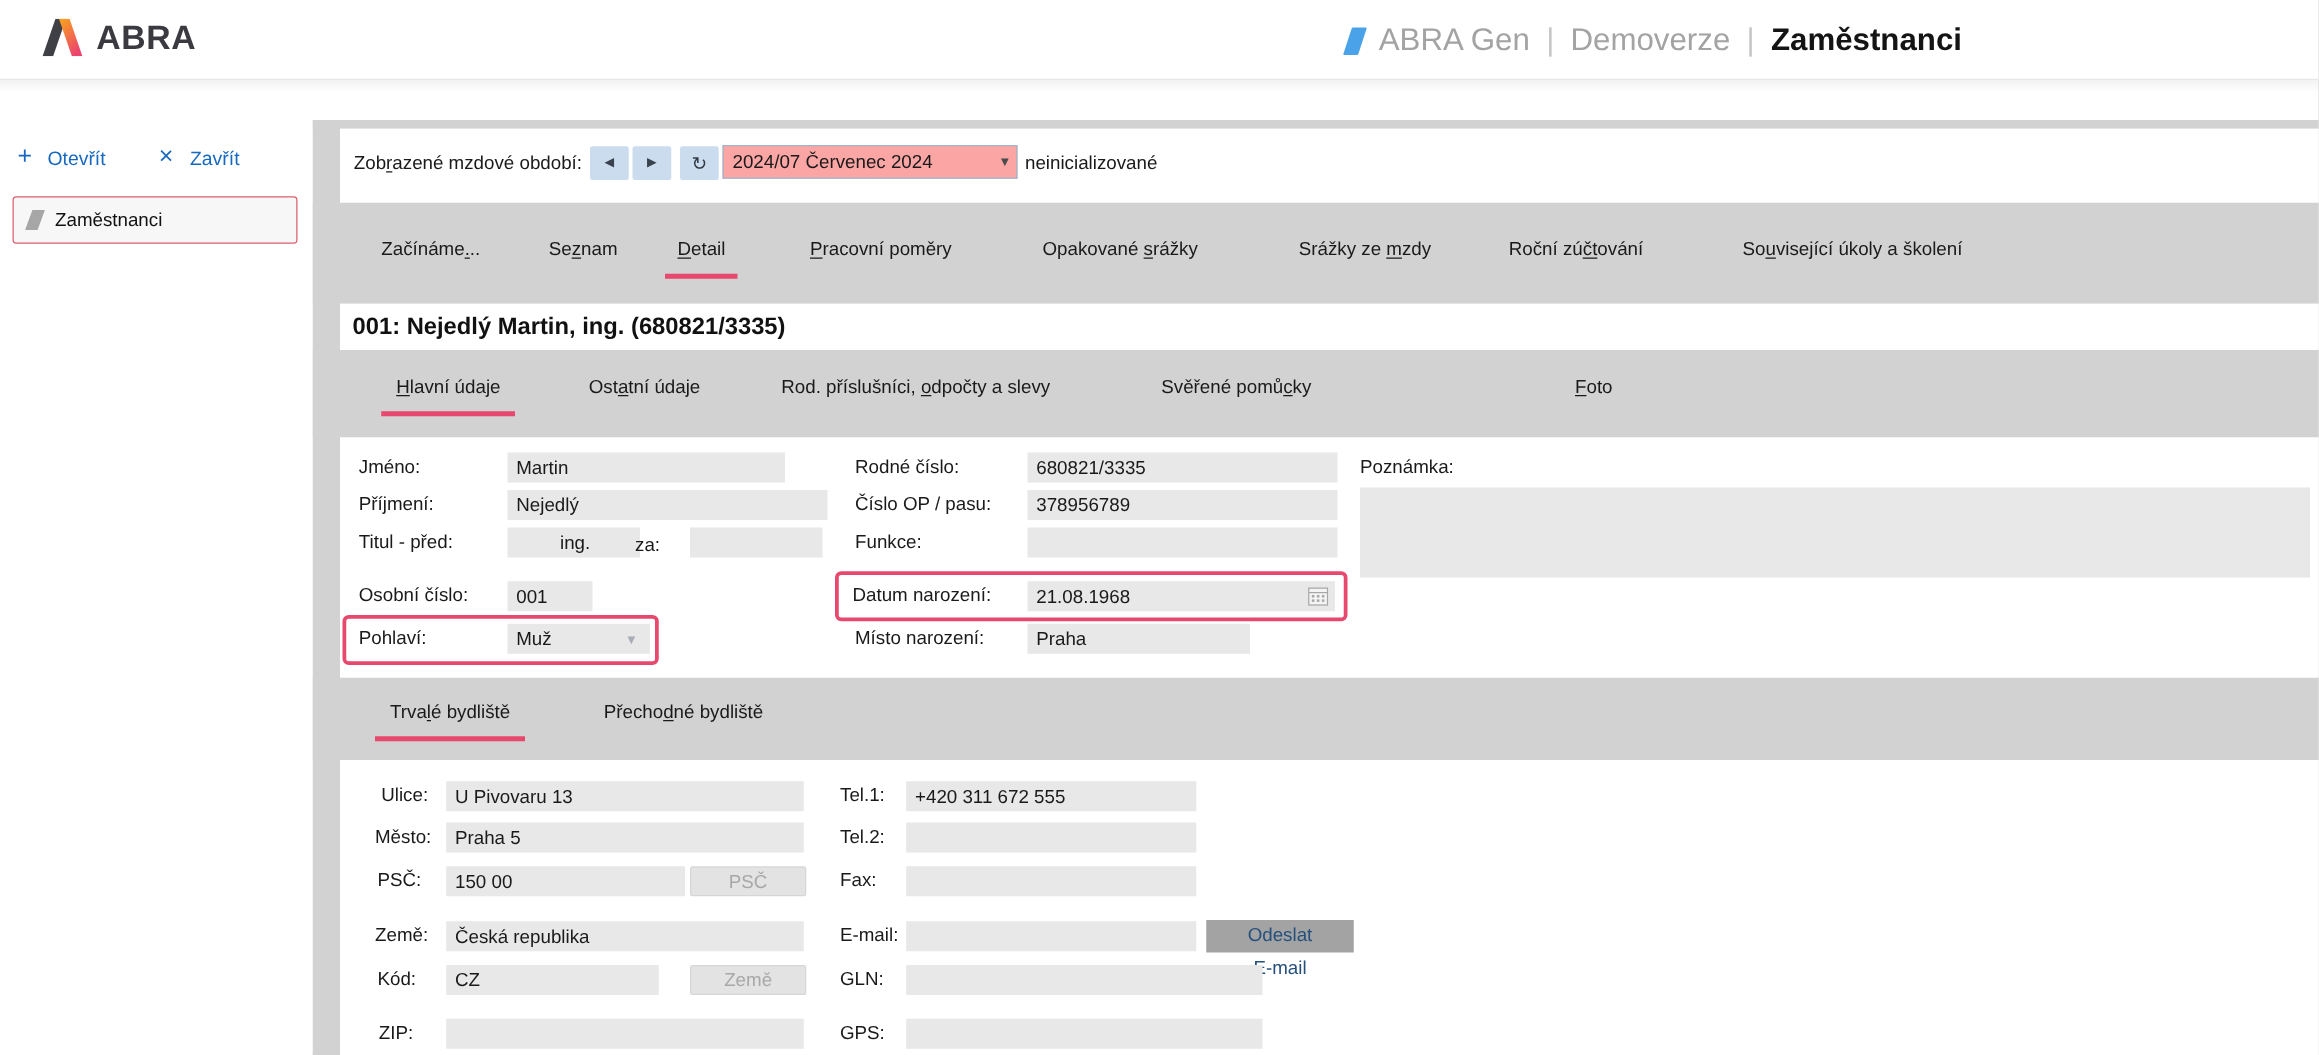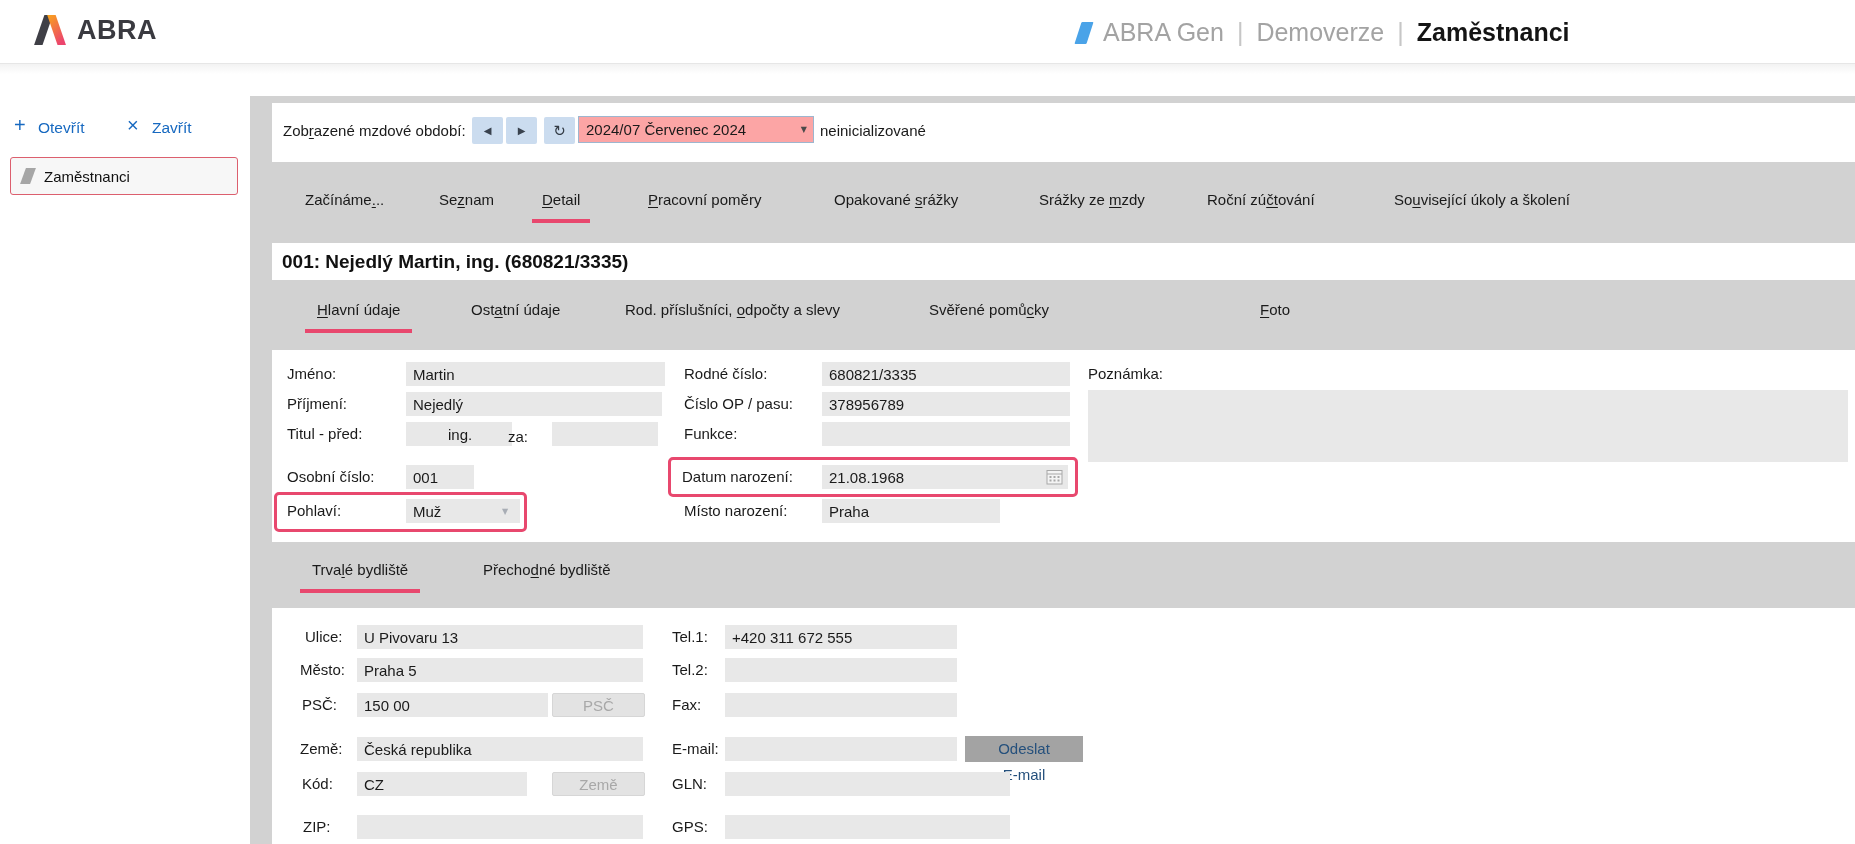--- a/index.html
+++ b/index.html
@@ -128,21 +128,21 @@
 
 <div class="tab subtab active" style="left:305px;top:300px"><span class="u">H</span><span>lavní údaje</span></div>
 <div class="tab subtab" style="left:459px;top:300px"><span>Ost</span><span class="u">a</span><span>tní údaje</span></div>
 <div class="tab subtab" style="left:613px;top:300px"><span>Rod. příslušníci, </span><span class="u">o</span><span>dpočty a slevy</span></div>
 <div class="tab subtab" style="left:917px;top:300px"><span>Svěřené pomů</span><span class="u">c</span><span>ky</span></div>
 <div class="tab subtab" style="left:1248px;top:300px"><span class="u">F</span><span>oto</span></div>
 
 <div class="panel" style="left:272px;top:350px;width:1583px;height:192px"></div>
 
 <span class="lbl" style="left:287px;top:365px">Jméno:</span>
-<input class="inp" style="left: 406px; top: 362px; width: 259px;" readonly="" value="Martin">
+<input class="inp" style="left: 406px; top: 362px; width: 222px;" readonly="" value="Martin">
 <span class="lbl" style="left:287px;top:395px">Příjmení:</span>
 <input class="inp" style="left: 406px; top: 392px; width: 256px;" readonly="" value="Nejedlý">
 <span class="lbl" style="left:287px;top:425px">Titul - před:</span>
 <input class="inp" style="left: 406px; top: 422px; width: 106px; padding-left: 42px;" readonly="" value="ing.">
 <span class="lbl" style="left:508px;top:428px">za:</span>
 <input class="inp" style="left: 552px; top: 422px; width: 106px;" readonly="" value="">
 <span class="lbl" style="left:287px;top:468px">Osobní číslo:</span>
 <input class="inp" style="left: 406px; top: 465px; width: 68px;" readonly="" value="001">
 <span class="lbl" style="left:287px;top:502px">Pohlaví:</span>
 <input class="inp" style="left: 406px; top: 499px; width: 114px;" readonly="" value="Muž">

